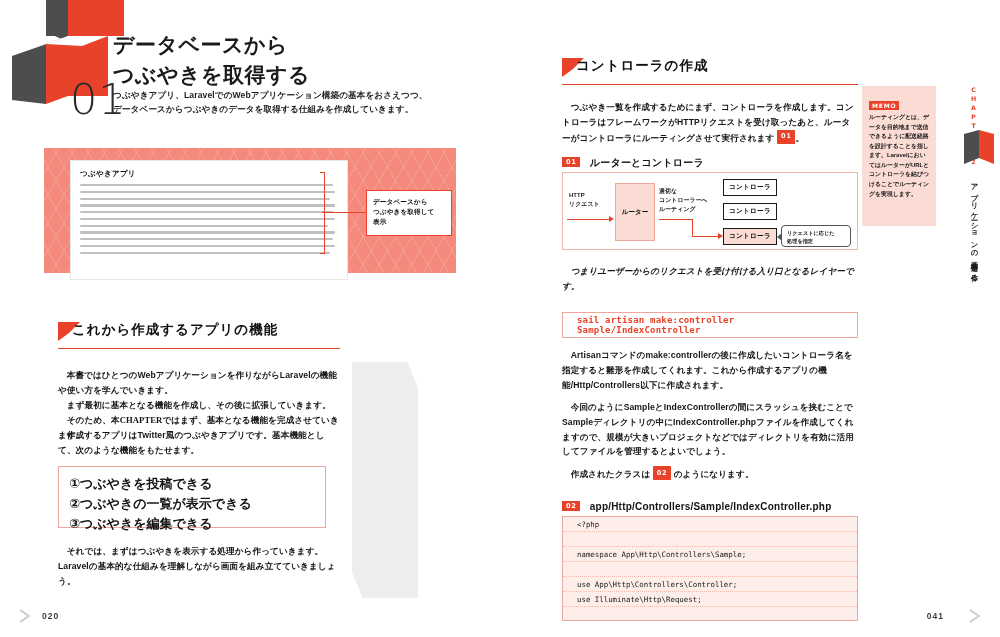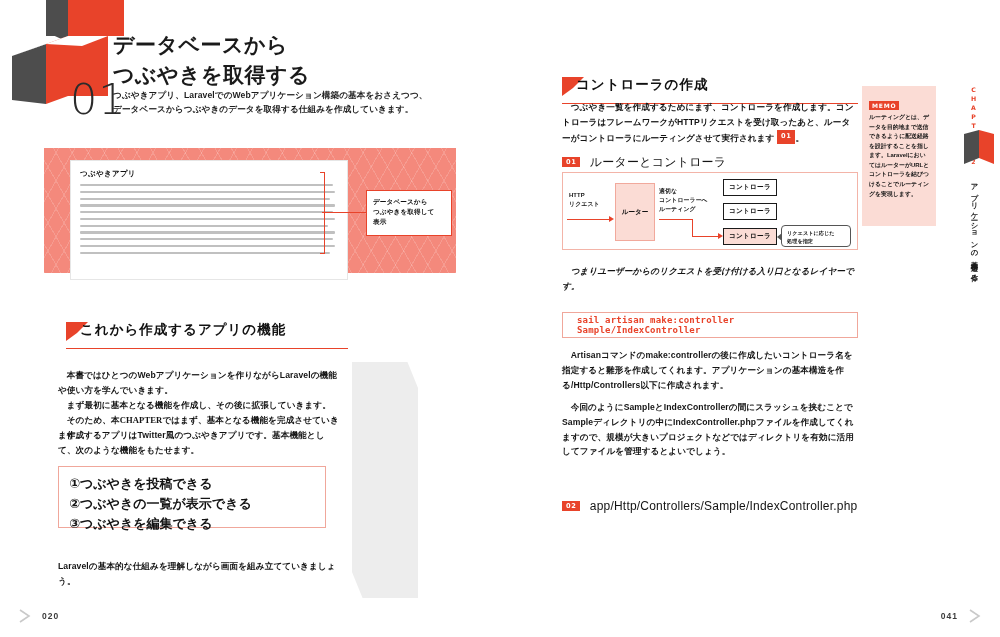--- a/index.html
+++ b/index.html
@@ -94,29 +94,29 @@
   .listbox div { font-size:13px; line-height:1.52; font-weight:700; color:#141414; }
 
   .ph-shape {
     position:absolute; left:352px; top:362px; width:66px; height:236px;
     background:#ededed;
     clip-path: polygon(0 0, 84% 0, 100% 11%, 100% 100%, 16% 100%, 0 89%);
   }
 
   .folio { position:absolute; bottom:16px; font-size:8.5px; color:#3b3b3b; font-weight:700; letter-spacing:1px;}
   .folio-l { left:42px; }
-  .folio-r { right:42px; }
+  .folio-r { right:56px; }
   .chev { position:absolute; bottom:13px; width:14px; height:16px; }
 
   .fignum {
     display:inline-block; background:#e8432a; color:#fff;
     font-size:6.6px; font-weight:800; padding:1.5px 4px 1.2px; letter-spacing:.6px;
     vertical-align:2px; font-family:"DejaVu Sans",sans-serif;
   }
-  .figcap { font-size:12px; font-weight:400; color:#141414; margin-left:5px; letter-spacing:.2px;}
+  .figcap { font-size:10px; font-weight:700; color:#141414; margin-left:5px; letter-spacing:.2px;}
 
   .diagram {
     position:absolute; left:62px; top:172px; width:296px; height:78px;
     border:1px solid #f3b4a8; background:#fff;
   }
   .d-box {
     position:absolute; border:1.2px solid #1a1a1a; background:#fff;
     font-size:6.6px; font-weight:800; color:#111;
     display:flex; align-items:center; justify-content:center; letter-spacing:.3px;
   }
@@ -239,50 +239,51 @@
       </div>
       <div class="bracket"></div>
       <div class="callout-leader"></div>
       <div class="callout">
         <div>データベースから</div>
         <div>つぶやきを取得して</div>
         <div>表示</div>
       </div>
     </div>
 
-    <div class="head2" style="left:66px; top:322px; width:282px;">
+    <div class="head2" style="left:58px; top:322px; width:282px;">
       <span class="tri"></span>
       <span class="txt">これから作成するアプリの機能</span>
       <div class="rule"></div>
     </div>
 
     <div class="body-p" style="position:absolute;left:58px;top:398px;width:282px;">　まず最初に基本となる機能を作成し、その後に拡張していきます。</div>
     <div class="body-p" style="position:absolute;left:58px;top:368px;width:282px;">　本書ではひとつのWebアプリケーションを作りながらLaravelの機能や使い方を学んでいきます。</div>
     <div class="body-p" style="position:absolute;left:58px;top:413px;width:282px;font-family:Liberation Serif, serif;">　そのため、本CHAPTERではまず、基本となる機能を完成させていきます。</div>
     <div class="body-p" style="position:absolute;left:58px;top:428px;width:282px;">　作成するアプリはTwitter風のつぶやきアプリです。基本機能として、次のような機能をもたせます。</div>
 
     <div class="listbox">
       <div>①つぶやきを投稿できる</div>
       <div>②つぶやきの一覧が表示できる</div>
       <div>③つぶやきを編集できる</div>
     </div>
 
+    <div class="body-p" style="position:absolute;left:58px;top:544px;width:290px;">　それでは、まずはつぶやきを表示する処理から作っていきます。</div>
     <div class="body-p" style="position:absolute;left:58px;top:559px;width:290px;">Laravelの基本的な仕組みを理解しながら画面を組み立てていきましょう。</div>
 
     <div class="ph-shape"></div>
 
     <svg class="chev" style="left:18px;" viewBox="0 0 14 16">
       <polyline points="2,2 11,8 2,14" fill="none" stroke="#c9c9c9" stroke-width="1.6"></polyline>
     </svg>
     <div class="folio folio-l">020</div>
   </div>
 
   <div class="page-right">
 
-    <div class="head2" style="left:62px; top:58px; width:296px;margin-top:19px;">
+    <div class="head2" style="left:62px; top:58px; width:296px;">
       <span class="tri"></span>
       <span class="txt">コントローラの作成</span>
       <div class="rule"></div>
     </div>
 
     <div class="body-p" style="position:absolute;left:62px;top:100px;width:296px;">
       <span>　つぶやき一覧を作成するためにまず、コントローラを作成します。コントローラはフレームワークがHTTPリクエストを受け取ったあと、ルーターがコントローラにルーティングさせて実行されます</span>
       <span class="fignum">01</span><span>。</span>
     </div>
 
@@ -321,29 +322,41 @@
         <div>処理を指定</div>
       </div>
     </div>
 
     <div class="body-p" style="position:absolute;left:62px;top:264px;width:296px;font-style:italic;">　つまりユーザーからのリクエストを受け付ける入り口となるレイヤーです。</div>
 
     <div class="cmdbox">
       <code>sail artisan make:controller Sample/IndexController</code>
     </div>
 
-    <div class="body-p" style="position:absolute;left:62px;top:348px;width:296px;">　Artisanコマンドのmake:controllerの後に作成したいコントローラ名を指定すると雛形を作成してくれます。アプリケーションの基本構造を作る/Http/Controllers以下に作成されます。</div>
+    <div class="body-p" style="position:absolute;left:62px;top:348px;width:296px;">　Artisanコマンドのmake:controllerの後に作成したいコントローラ名を指定すると雛形を作成してくれます。これから作成するアプリの機能/Http/Controllers以下に作成されます。</div>
     <div class="body-p" style="position:absolute;left:62px;top:400px;width:296px;">　今回のようにSampleとIndexControllerの間にスラッシュを挟むことでSampleディレクトリの中にIndexController.phpファイルを作成してくれますので、規模が大きいプロジェクトなどではディレクトリを有効に活用してファイルを管理するとよいでしょう。</div>
 
+    <div class="body-p" style="position:absolute;left:62px;top:466px;width:296px;">
+      <span>　作成されたクラスは </span><span class="fignum">02</span><span> のようになります。</span>
+    </div>
 
     <div style="position:absolute;left:62px;top:496px;">
       <span class="fignum">02</span>
       <span class="figcap">app/Http/Controllers/Sample/IndexController.php</span>
     </div>
 
+    <div class="codebox">
+      <div class="cl">&lt;?php</div>
+      <div class="cl"></div>
+      <div class="cl">namespace App\Http\Controllers\Sample;</div>
+      <div class="cl"></div>
+      <div class="cl">use App\Http\Controllers\Controller;</div>
+      <div class="cl">use Illuminate\Http\Request;</div>
+      <div class="cl"></div>
+    </div>
 
     <svg class="chev" style="right:18px;" viewBox="0 0 14 16">
       <polyline points="2,2 11,8 2,14" fill="none" stroke="#c9c9c9" stroke-width="1.6"></polyline>
     </svg>
     <div class="folio folio-r">041</div>
   </div>
 
   <div class="memo">
     <span class="memo-tag">MEMO</span>
     <div class="memo-txt">ルーティングとは、データを目的地まで送信できるように配送経路を設計することを指します。LaravelにおいてはルーターがURLとコントローラを結びつけることでルーティングを実現します。</div>

